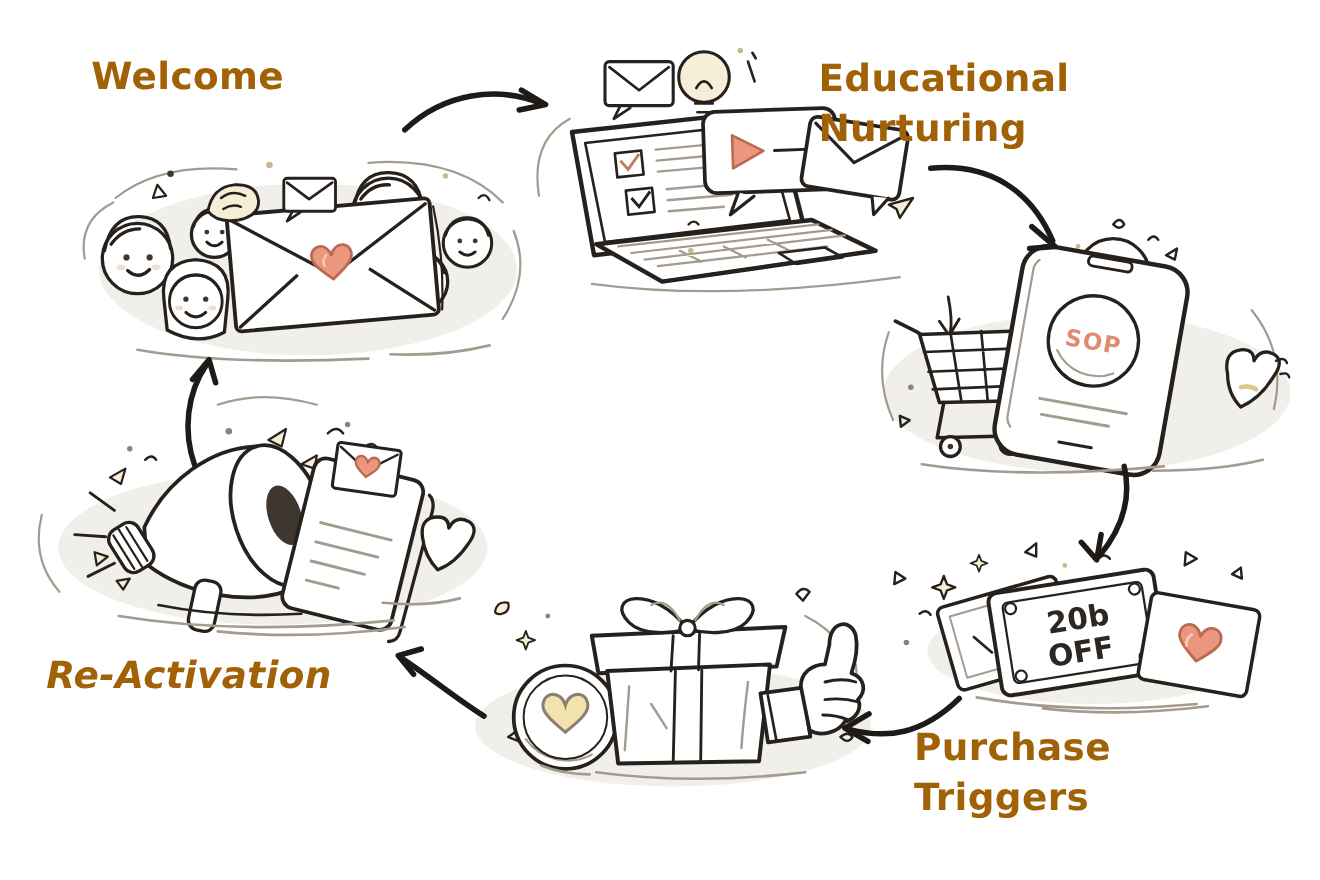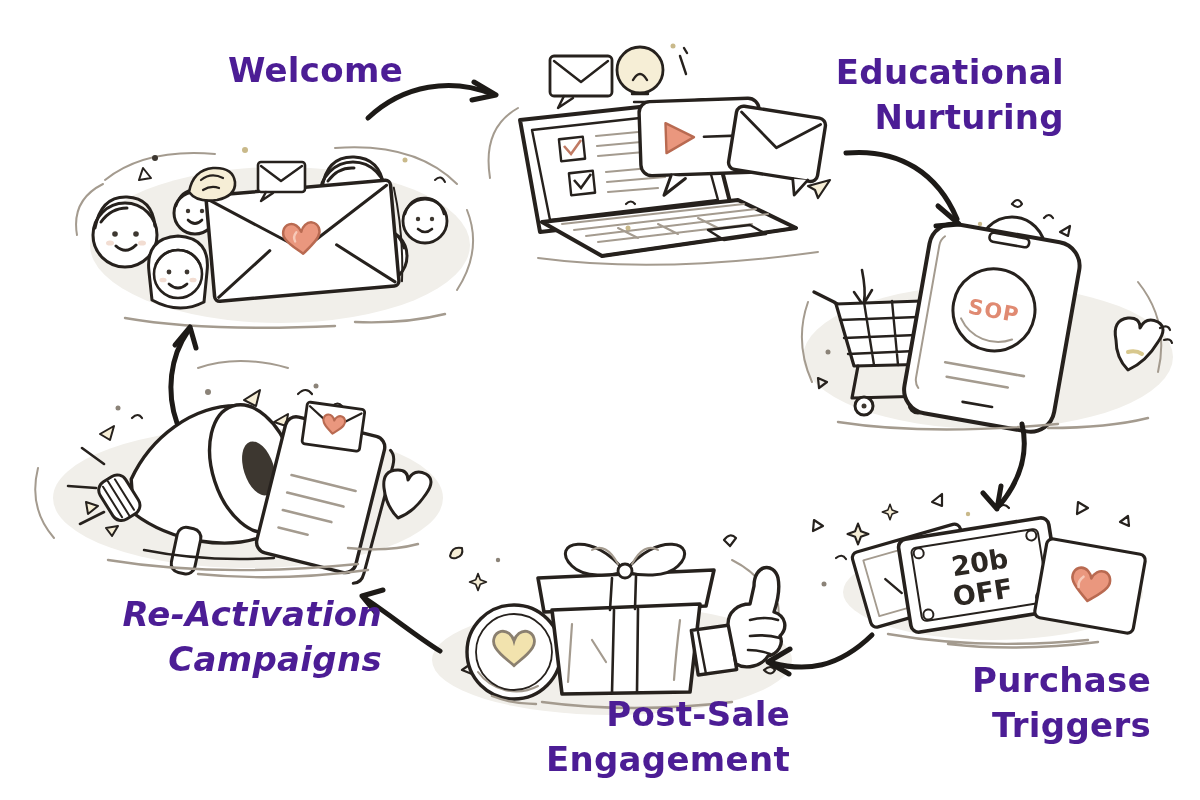--- a/index.html
+++ b/index.html
@@ -2,21 +2,21 @@
 <html><head>
 <meta charset="utf-8">
 <style>
   html,body{margin:0;padding:0;background:#ffffff;}
   .canvas{
     position:relative;width:1200px;height:800px;background:#ffffff;overflow:hidden;
     font-family:"DejaVu Sans","Liberation Sans",sans-serif;
   }
   .art{position:absolute;left:0;top:0;}
   .stage-label{
-    position:absolute;text-align:right;color:#4c1d95;
+    position:absolute;text-align:left;color:#a16207;
     font-size:34px;font-weight:700;line-height:1.32;letter-spacing:.3px;
   }
   
   .ln{fill:none;stroke:#26211d;stroke-linecap:round;stroke-linejoin:round;}
   .wh{fill:#ffffff;stroke:#26211d;stroke-linecap:round;stroke-linejoin:round;}
   .cr{fill:#f6eed6;stroke:#26211d;stroke-linecap:round;stroke-linejoin:round;}
   .sa{fill:#ea977e;stroke:#b96a51;stroke-linejoin:round;}
   .sh{fill:#f1efea;stroke:none;}
   .gy{fill:none;stroke:#a49b8f;stroke-linecap:round;stroke-linejoin:round;}
   .dk{fill:#3d3730;stroke:none;}
@@ -366,23 +366,18 @@
   <div class="stage-label" style="left:831px;top:658px;width:320px;">
     <span>Purchase</span><br>
     <span>Triggers</span>
   </div>
 
   <div class="stage-label" style="left:744px;top:50px;width:320px;">
     <span>Educational</span><br>
     <span>Nurturing</span>
   </div>
 
-  <div class="stage-label" style="left:470px;top:692px;width:320px;">
-    <span>Post-Sale</span><br>
-    <span>Engagement</span>
-  </div>
 
   <div class="stage-label" style="left:42px;top:592px;width:340px;font-style:italic;">
     <span>Re-Activation</span><br>
-    <span>Campaigns</span>
   </div>
 
 </div>
 
 </body></html>

